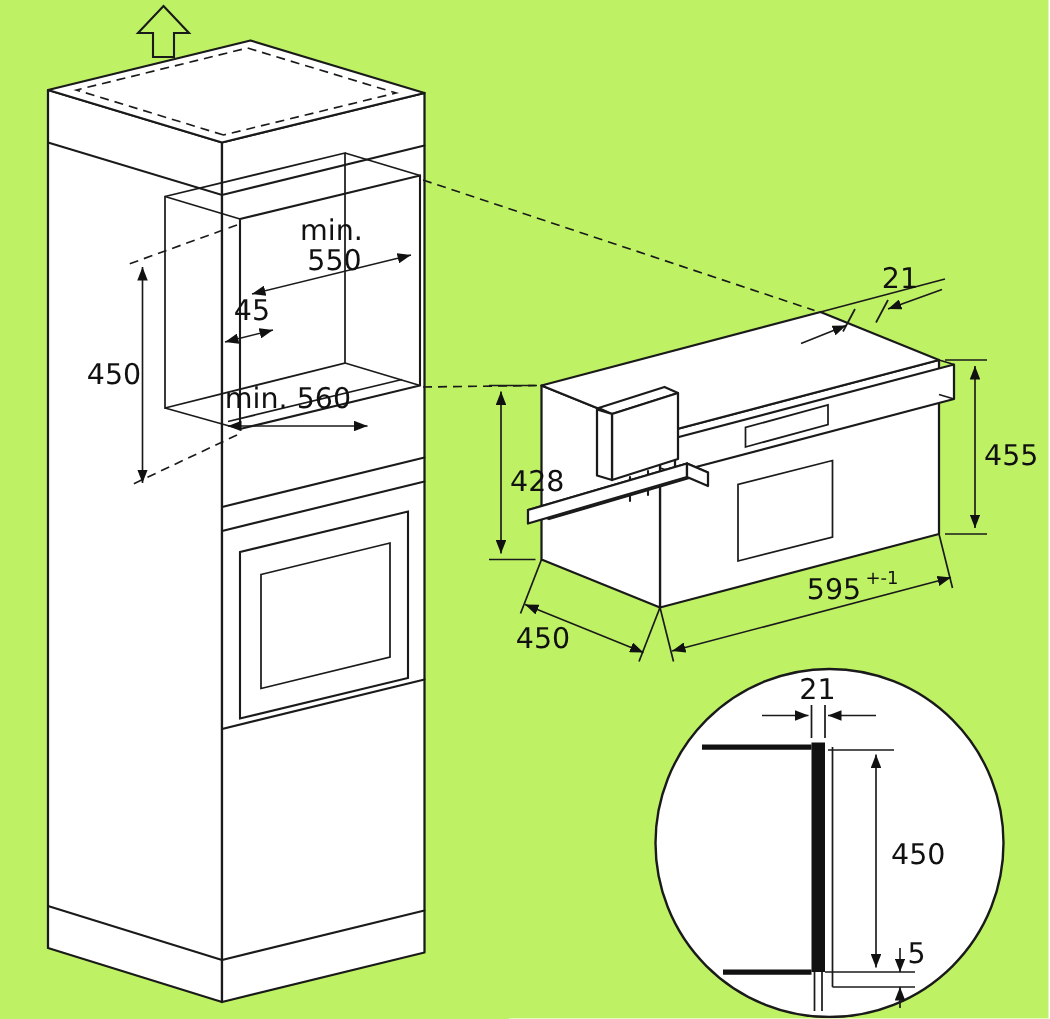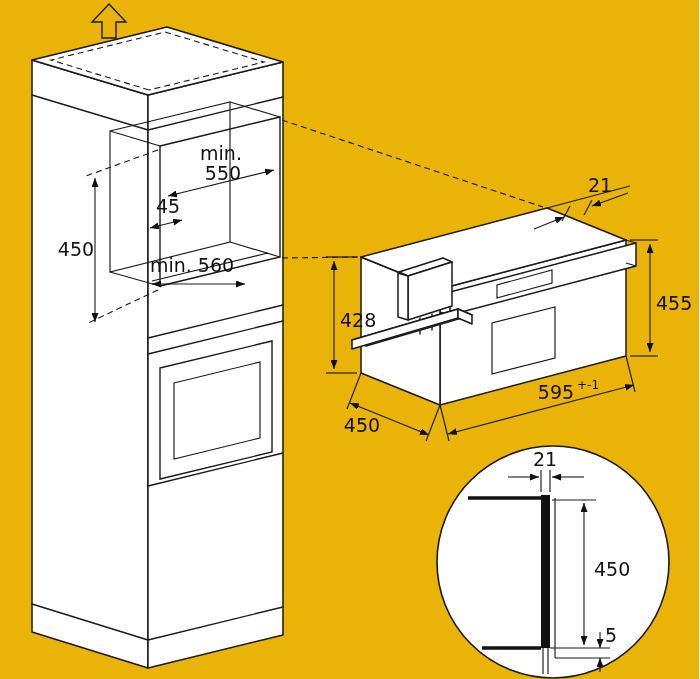--- a/index.html
+++ b/index.html
@@ -1,16 +1,16 @@
 <!DOCTYPE html>
 <html><head>
 <meta charset="utf-8">
 <style>
   html,body{margin:0;padding:0;background:#fff;}
-  .stage{position:relative;width:699px;height:679px;background:#eab308;overflow:hidden;
+  .stage{position:relative;width:699px;height:679px;background:#bef264;overflow:hidden;
          font-family:"DejaVu Sans", sans-serif;}
   svg{position:absolute;left:0;top:0;}
   .f   {fill:#ffffff;stroke:#1a1a1a;stroke-width:1.5;stroke-linejoin:round;}
   .ln  {fill:none;stroke:#1a1a1a;stroke-width:1.4;stroke-linecap:round;}
   .thin{fill:none;stroke:#1a1a1a;stroke-width:1.15;}
   .dash{fill:none;stroke:#1a1a1a;stroke-width:1.1;stroke-dasharray:6 4;}
   .dim {fill:none;stroke:#1a1a1a;stroke-width:1.1;}
   .thick{fill:none;stroke:#111111;stroke-width:3.5;}
   .bar {fill:#111111;stroke:none;}
   text{fill:#111111;font-size:19px;font-family:"DejaVu Sans", sans-serif;}

